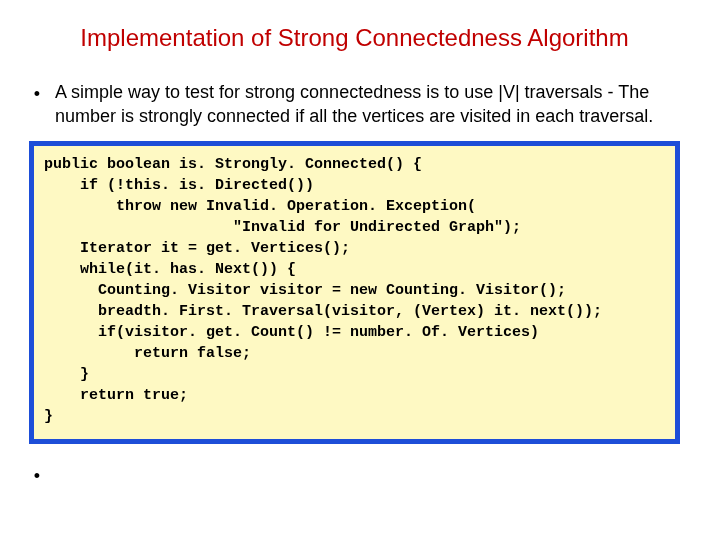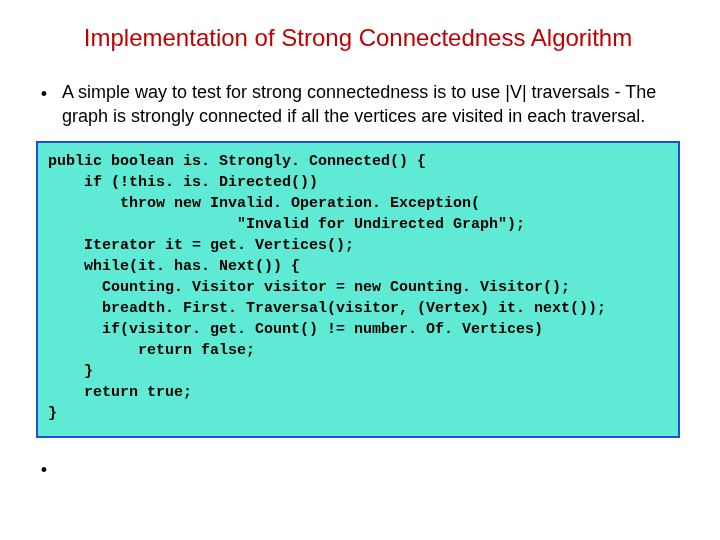--- a/index.html
+++ b/index.html
@@ -6,21 +6,21 @@
   body {
     width: 720px;
     height: 540px;
     background: #ffffff;
     font-family: Arial, Helvetica, sans-serif;
     overflow: hidden;
   }
   .slide {
     width: 100%;
     height: 100%;
-    padding: 24px 30px 30px 26px;
+    padding: 24px 30px 30px 19px;
   }
   .title {
     color: #c00000;
     font-size: 24px;
     font-weight: 400;
     text-align: center;
     margin-bottom: 28px;
     padding: 0 20px;
   }
   .bullet-row {
@@ -36,43 +36,43 @@
     color: #000;
     line-height: 1.35;
     padding-top: 2px;
   }
   .bullet-text {
     font-size: 18px;
     color: #000;
     line-height: 1.35;
   }
   .code-block {
-    background: #5eead4;
-    border: 2px solid #1d4ed8;
+    background: #fef9c3;
+    border: 5px solid #1d4ed8;
     margin: 6px 10px 18px 10px;
     padding: 8px 10px 12px 10px;
     font-family: "Courier New", Courier, monospace;
     font-size: 15px;
     font-weight: bold;
     line-height: 1.4;
     white-space: pre;
     color: #000;
     overflow: hidden;
   }
 </style>
 </head>
 <body>
 
 <div class="slide">
 
   <h1 class="title">Implementation of Strong Connectedness Algorithm</h1>
 
   <div class="bullet-row">
     <div class="bullet">•</div>
-    <div class="bullet-text">A simple way to test for strong connectedness is to use |V| traversals - The graph is strongly connected if all the vertices are visited in each traversal.</div>
+    <div class="bullet-text">A simple way to test for strong connectedness is to use |V| traversals - The number is strongly connected if all the vertices are visited in each traversal.</div>
   </div>
 
   <div class="code-block">public boolean is. Strongly. Connected() {
     if (!this. is. Directed())
         throw new Invalid. Operation. Exception(
                      "Invalid for Undirected Graph");
     Iterator it = get. Vertices();
     while(it. has. Next()) {
       Counting. Visitor visitor = new Counting. Visitor();
       breadth. First. Traversal(visitor, (Vertex) it. next());

